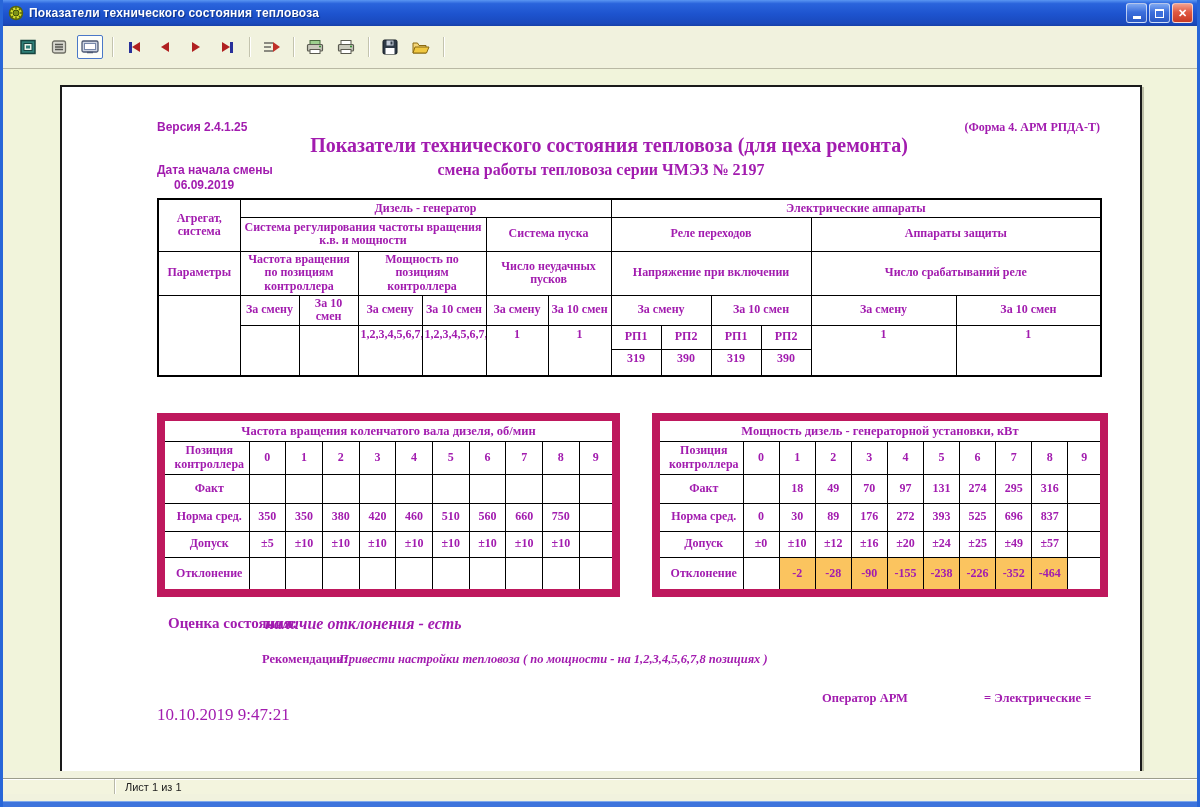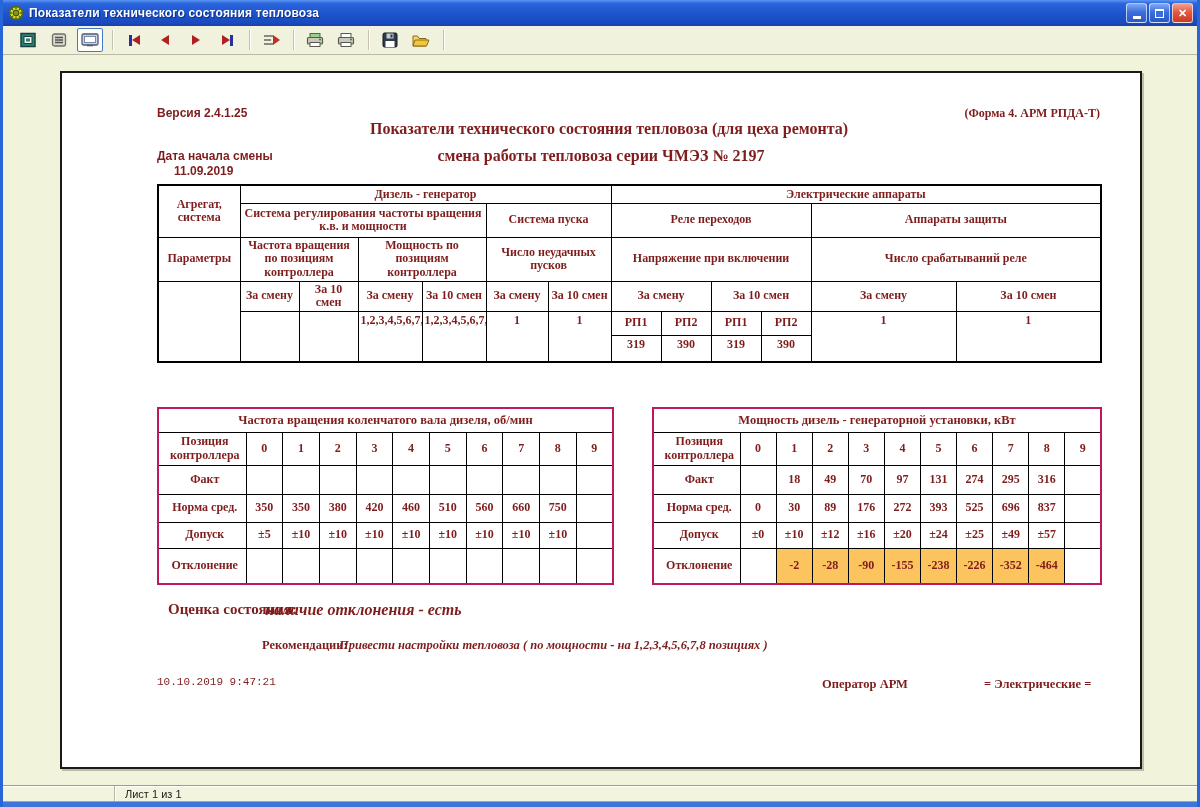--- a/index.html
+++ b/index.html
@@ -1,20 +1,20 @@
 <!DOCTYPE html>
 <html><head>
 <meta charset="utf-8">
 <style>
   * { margin:0; padding:0; box-sizing:border-box; }
   html,body { width:1200px; height:807px; overflow:hidden; }
   body { font-family:"Liberation Sans", sans-serif; background:#F1F2DE; }
 
   .window { width:1200px; height:807px; display:flex; flex-direction:column;
-            border-left:3px solid #2866D8; border-right:3px solid #2866D8; background:#F1F2DE; }
+            border-left:3px solid #2866D8; border-right:3px solid #2866D8; background:#F1F2DE;gap:7px; }
 
   
   .titlebar { height:26px; flex:0 0 26px; display:flex; align-items:center; padding:0 4px 0 5px;
               background:linear-gradient(180deg,#5A96F2 0%,#2A64DC 14%,#1D53CE 55%,#1A49BC 90%,#1640A8 100%); }
   .app-icon { width:16px; height:16px; margin-right:5px; flex:0 0 16px; }
   .titlebar .title { color:#fff; font-size:12px; font-weight:bold; letter-spacing:.2px;
                      text-shadow:1px 1px 1px #0A2C80; flex:1 1 auto; white-space:nowrap; overflow:hidden; }
   .winbtns { display:flex; gap:2px; }
   .winbtn { width:21px; height:20px; border-radius:3px; border:1px solid rgba(255,255,255,.65);
             display:flex; align-items:center; justify-content:center; color:#fff; font-size:11px;
@@ -35,56 +35,56 @@
   .tsep { width:1px; height:20px; background:#C4C4AE; box-shadow:1px 0 0 #FFFFFF; margin:0 8px 0 4px; }
   .navg { display:flex; align-items:center; justify-content:center; gap:0; }
   .tri-l { width:0; height:0; border-top:5px solid transparent; border-bottom:5px solid transparent; border-right:8px solid #B02020; }
   .tri-r { width:0; height:0; border-top:5px solid transparent; border-bottom:5px solid transparent; border-left:8px solid #B02020; }
   .navbar-mark { width:3px; height:11px; background:#28309A; }
 
   
   .preview { flex:1 1 auto; background:#F1F4DB; border-top:1px solid #B9B9A4; position:relative; overflow:hidden; }
   .page { position:absolute; left:57px; top:16px; width:1082px; height:698px; background:#fff;
           border:2px solid #1A1A1A; box-shadow:2px 2px 0 rgba(90,90,70,.35);
-          font-family:"Liberation Serif","DejaVu Serif",serif; color:#7f1d1d; }
+          font-family:"Liberation Serif","DejaVu Serif",serif; color:#a21caf; }
   .abs { position:absolute; }
 
   .rep-version { left:95px; top:33px; font-size:12px; font-weight:bold; font-family:"Liberation Sans",sans-serif; }
   .rep-form { right:40px; top:33px; font-size:12px; font-weight:bold; }
-  .rep-title { left:0; right:0; top:47px; text-align:center; font-size:16px; font-weight:bold;margin-left:16px; }
+  .rep-title { left:0; right:0; top:47px; text-align:center; font-size:20px; font-weight:bold;margin-left:16px; }
   .rep-datelabel { left:95px; top:76px; font-size:12px; font-weight:bold; font-family:"Liberation Sans",sans-serif; }
   .rep-datevalue { left:112px; top:91px; font-size:12px; font-weight:bold; font-family:"Liberation Sans",sans-serif; }
   .rep-shift { left:0; right:0; top:74px; text-align:center; font-size:16px; font-weight:bold; }
 
   table { border-collapse:collapse; table-layout:fixed; }
   td { border:1px solid #000; text-align:center; vertical-align:middle; font-weight:bold;
        font-size:12px; line-height:1.12; padding:1px 2px; overflow:hidden; }
 
   .main-table { left:95px; top:111px; width:943px; border:2px solid #000; }
   .main-table .vtop { vertical-align:top; padding-top:2px; }
   .r1 td { height:18px; } .r2 td { height:34px;margin-top:24px; } .r3 td { height:44px; }
   .r4 td { height:30px; } .r5 td { height:24px; } .r6 td { height:27px; }
 
-  .pos-table { border:2px solid #be185d;margin-top:8px; }
+  .pos-table { border:8px solid #be185d; }
   .pos-table.freq { left:95px; top:326px; width:455px; }
   .pos-table.power { left:590px; top:326px; width:448px; }
   .pos-table .t-title td { height:24px; font-size:12.5px; }
   .pos-table tr.rw-pos td { height:33px; }
   .pos-table tr.rw-fact td { height:29px; }
   .pos-table tr.rw-norm td { height:28px; }
   .pos-table tr.rw-tol td { height:26px; }
   .pos-table tr.rw-dev td { height:36px; }
   .pos-table td.rl { font-size:12px;padding-left:7px; }
   td.hl { background:#FBC45F; }
 
   .rep-assess-label { left:106px; top:528px; font-size:15px; font-weight:bold; }
   .rep-assess-value { left:203px; top:528px; font-size:16px; font-weight:bold; font-style:italic; }
   .rep-reco-label { left:200px; top:565px; font-size:12.5px; font-weight:bold; }
   .rep-reco-value { left:277px; top:565px; font-size:12.5px; font-weight:bold; font-style:italic;text-align:center; }
-  .rep-printed { left:95px; top:603px; font-size:11px; font-family:Liberation Mono, monospace; }
+  .rep-printed { left:95px; top:618px; font-size:17px; font-family:Liberation Serif, serif; }
   .rep-oper-label { left:760px; top:604px; font-size:12.5px; font-weight:bold; }
   .rep-oper-value { left:922px; top:604px; font-size:12.5px; font-weight:bold; }
 
   
   .statusbar { height:16px; flex:0 0 16px; background:#F3F4DE; border-top:1px solid #9C9C8C;
                box-shadow:inset 0 1px 0 #FFFFFF; display:flex; align-items:center; font-size:11px; color:#222; }
   .sb-left { width:112px; height:100%; border-right:1px solid #B8B8A8; box-shadow:1px 0 0 #fff; }
   .sb-text { padding-left:10px; }
   .bottom-edge { height:6px; flex:0 0 6px; background:#3E74DC; border-top:1px solid #7FA8EC; }
 
@@ -213,21 +213,21 @@
     <div class="tsep"></div>
   </div>
 
   <div class="preview">
     <div class="page">
 
       <span class="abs rep-version">Версия 2.4.1.25</span>
       <span class="abs rep-form">(Форма 4.  АРМ РПДА-Т)</span>
       <div class="abs rep-title">Показатели технического состояния тепловоза (для цеха ремонта)</div>
       <span class="abs rep-datelabel">Дата начала смены</span>
-      <span class="abs rep-datevalue">11.09.2019</span>
+      <span class="abs rep-datevalue">06.09.2019</span>
       <div class="abs rep-shift">смена работы тепловоза серии ЧМЭЗ № 2197</div>
 
       <table class="abs main-table">
         <colgroup>
           <col style="width:82px">
             <col style="width:59px">
             <col style="width:59px">
           <col style="width:64px">
             <col style="width:64px">
             <col style="width:62px">

